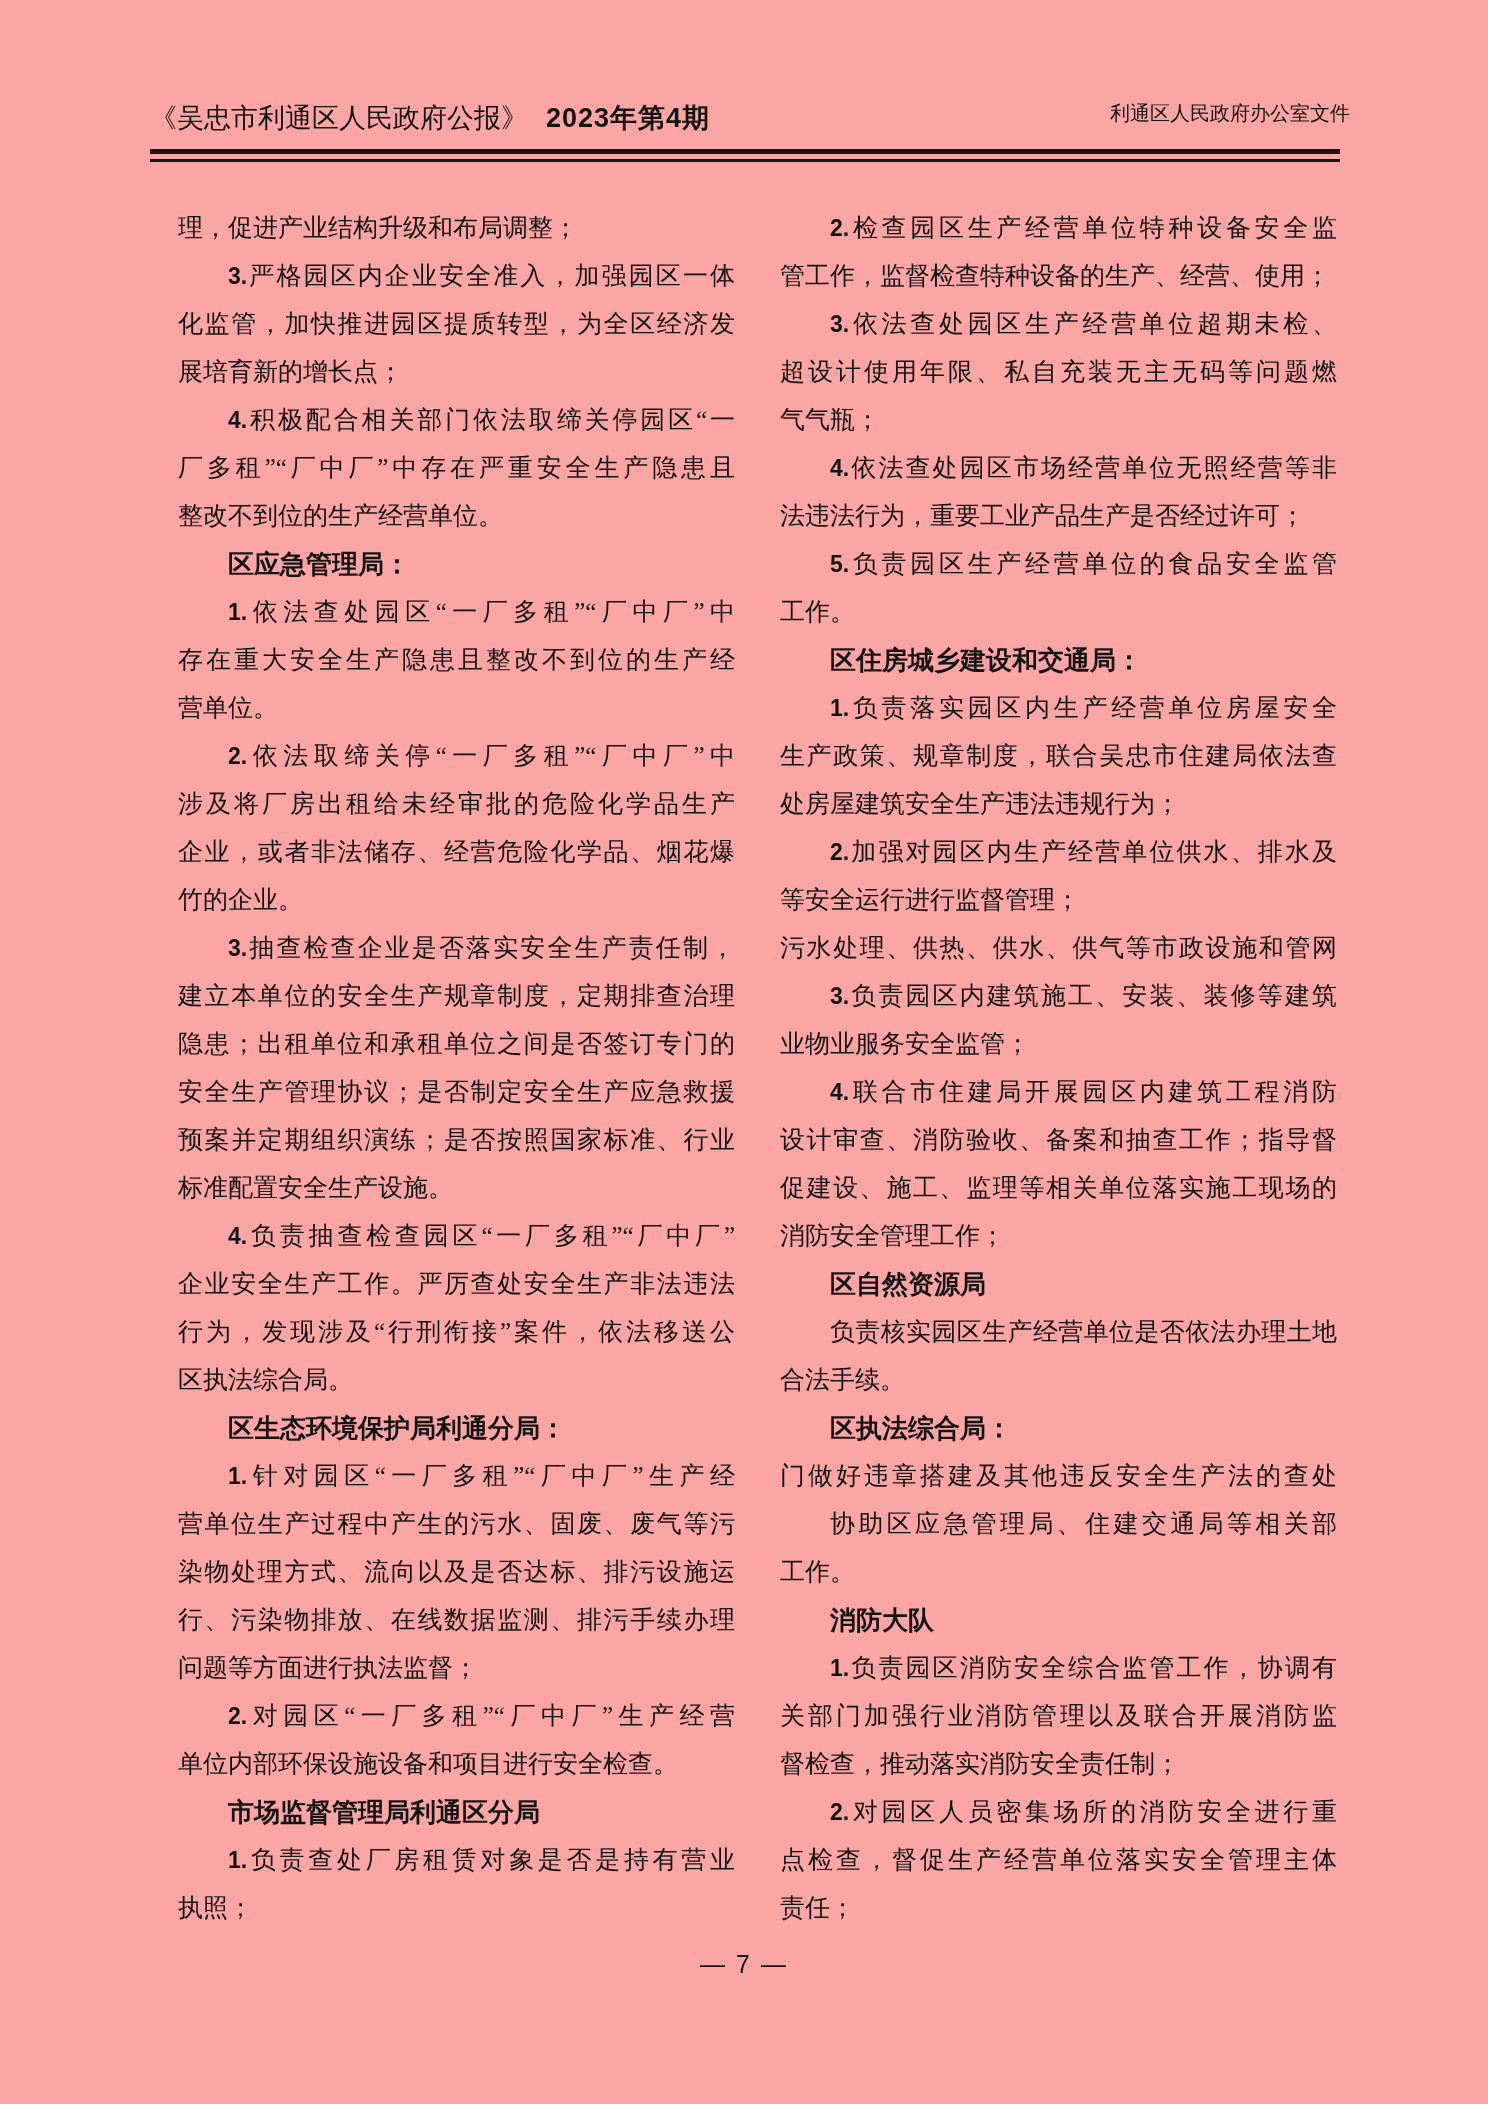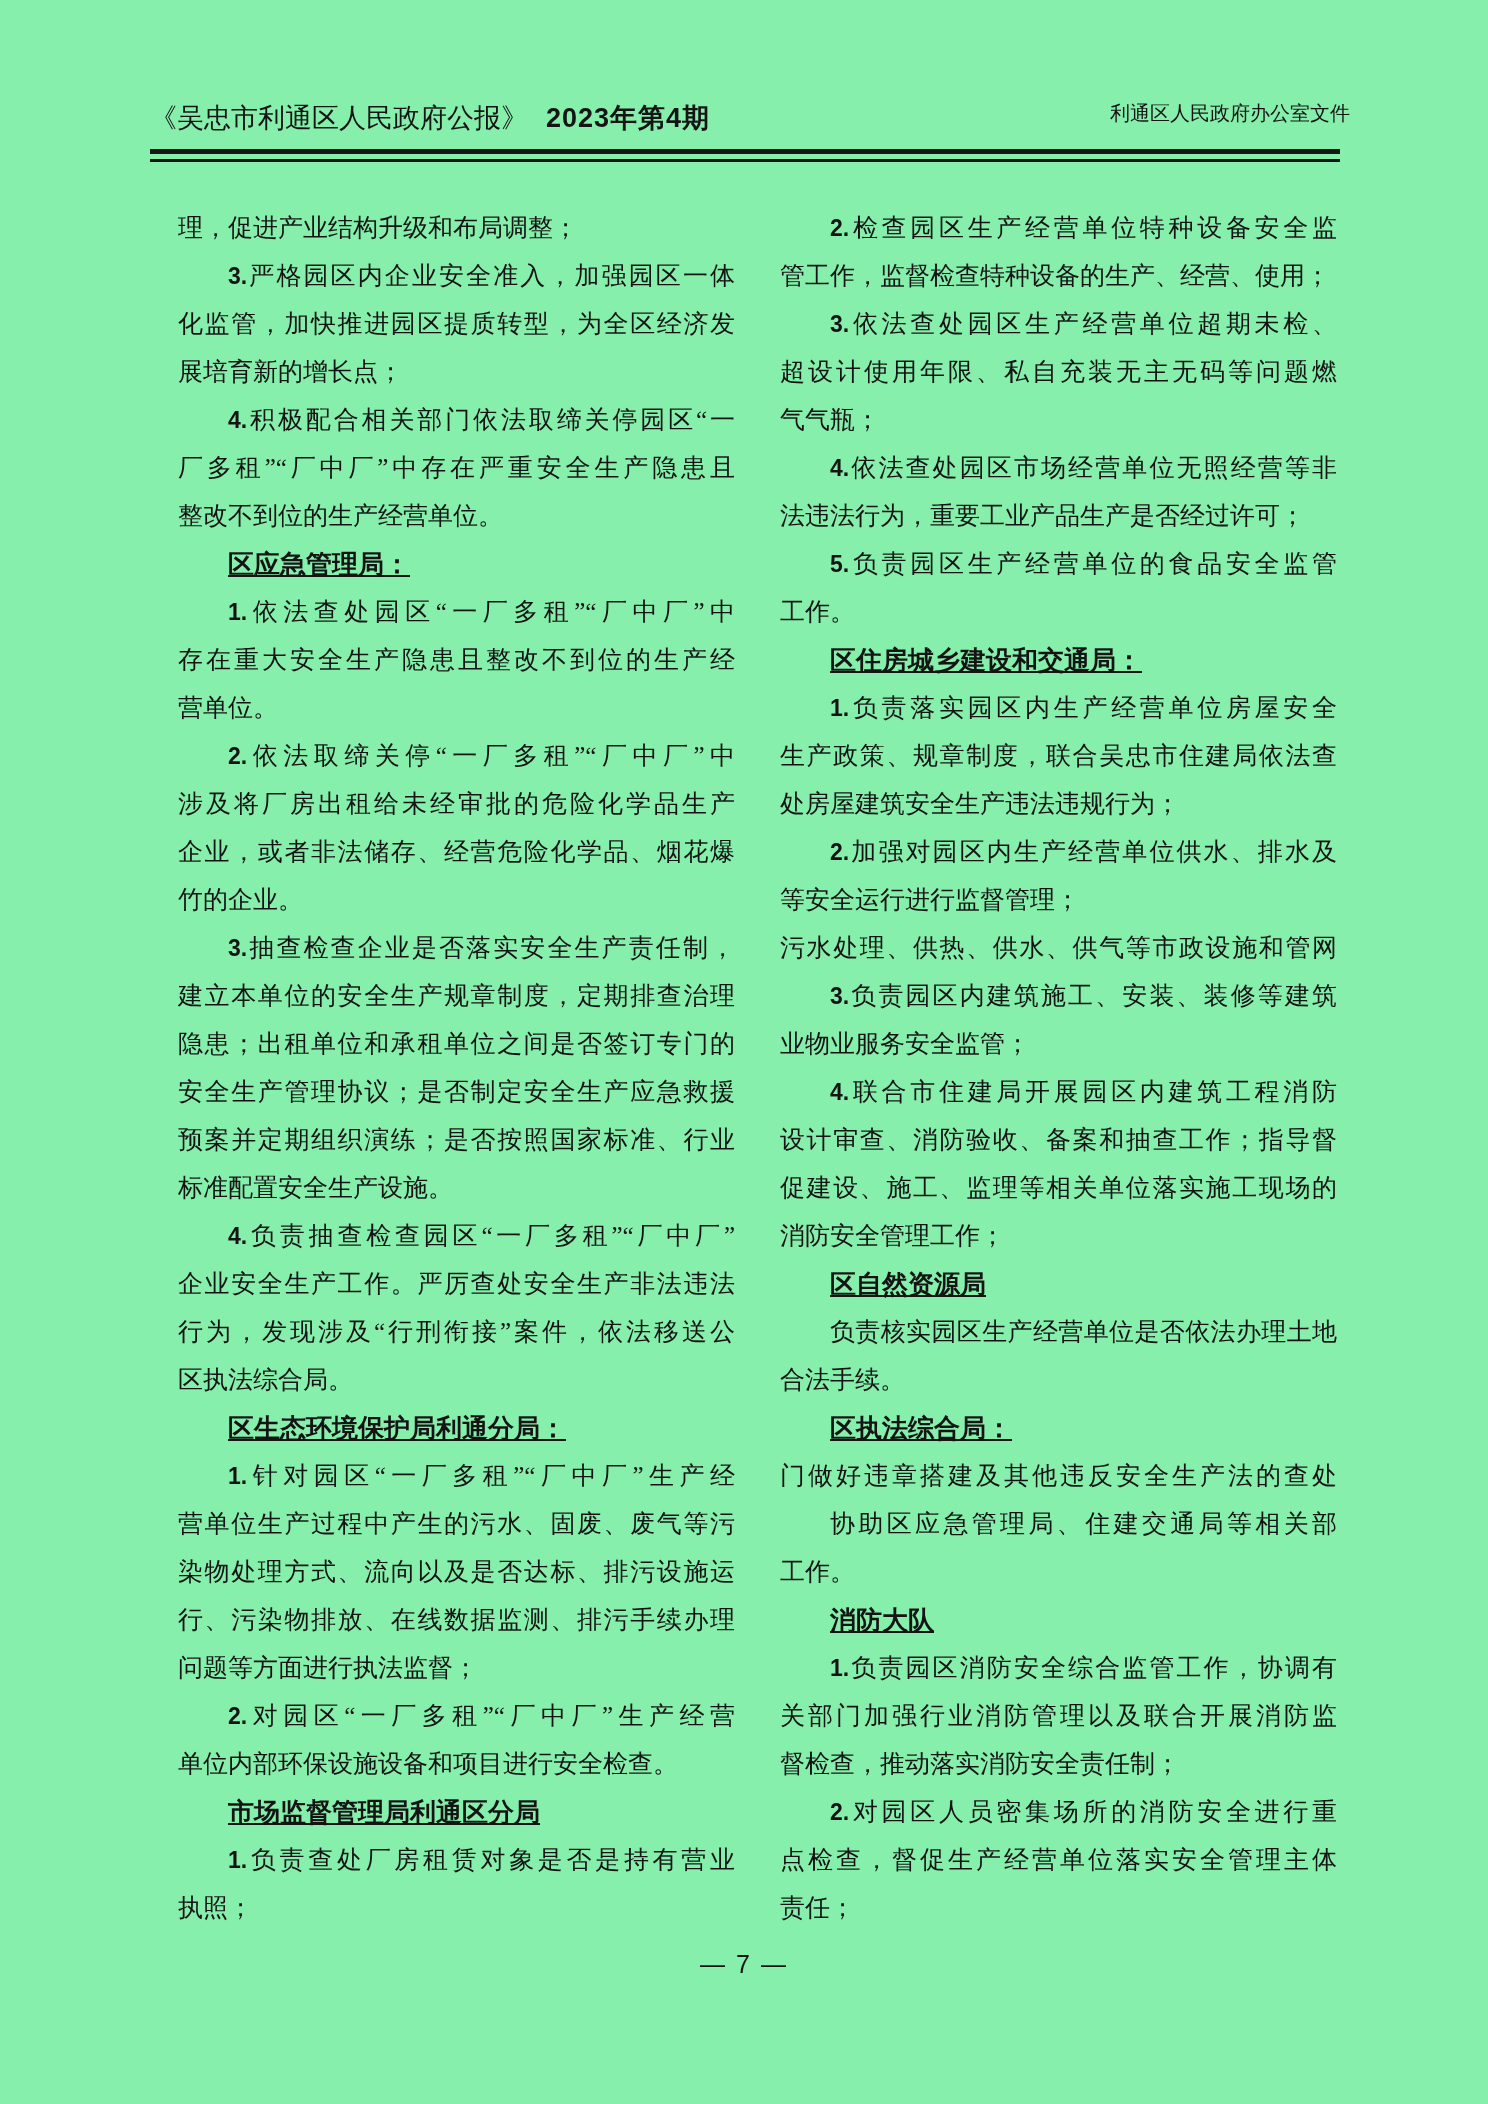--- a/index.html
+++ b/index.html
@@ -1,19 +1,19 @@
 <!DOCTYPE html>
 <html><head>
 <meta charset="utf-8">
 <style>
   html,body{margin:0;padding:0;background:#e8e8e8;}
   .page{
     position:relative;
     width:1488px;height:2104px;
-    background:#86efac;
+    background:#fca5a5;
     overflow:hidden;
     font-family:"Liberation Serif","DejaVu Serif",serif;
     color:#141414;
   }
   .header-left{
     position:absolute;left:150px;top:100px;
     font-size:27px;white-space:nowrap;
   }
   .header-left .issue{
     font-family:"Liberation Sans","DejaVu Sans",sans-serif;
@@ -37,21 +37,20 @@
     text-align:justify;
     text-align-last:justify;
     text-justify:inter-character;
   }
   .line.indent{text-indent:50px;}
   .line.end{text-align-last:left;}
   .line.bold{
     font-family:"Liberation Sans","DejaVu Sans",sans-serif;
     font-weight:700;font-size:26px;
     text-align-last:left;
-    text-decoration:underline;
   }
   .line .num{
     font-family:"Liberation Sans","DejaVu Sans",sans-serif;
     font-weight:700;font-size:23px;
   }
   .footer{
     position:absolute;left:0;top:1950px;width:100%;
     text-align:center;font-size:25px;letter-spacing:2px;
     font-family:"Liberation Sans","DejaVu Sans",sans-serif;
   }

